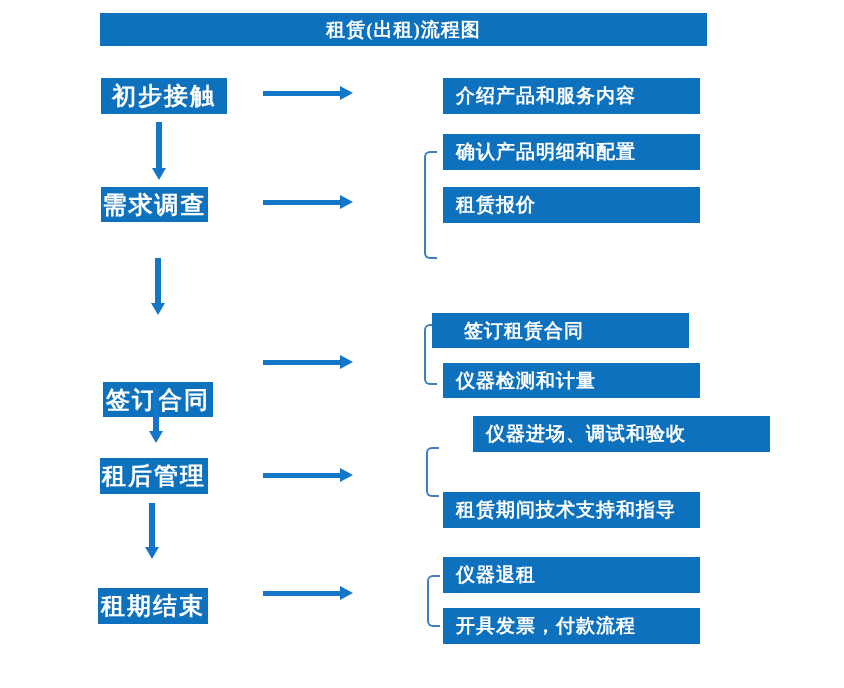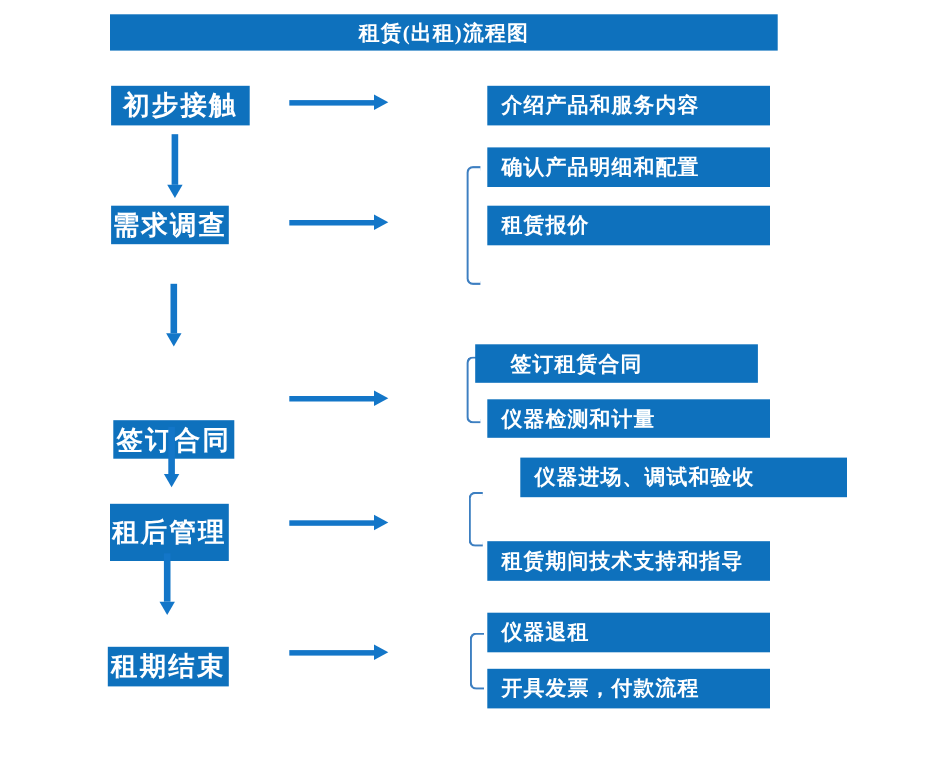--- a/index.html
+++ b/index.html
@@ -35,21 +35,21 @@
 </head>
 <body>
 
 <div class="canvas">
 
   <div class="box title-bar" style="left:100px;top:13px;width:607px;height:33px;">租赁(出租)流程图</div>
 
   <div class="box stage" style="left:101px;top:78px;width:126px;height:36px;">初步接触</div>
   <div class="box stage" style="left:101px;top:187px;width:107px;height:35px;">需求调查</div>
   <div class="box stage" style="left:103px;top:338px;width:110px;height:35px;margin-top:44px;">签订合同</div>
-  <div class="box stage" style="left:100px;top:458px;width:108px;height:52px;">租后管理</div>
+  <div class="box stage" style="left:100px;top:458px;width:108px;height:36px;">租后管理</div>
   <div class="box stage" style="left:98px;top:574px;width:110px;height:36px;margin-top:14px;">租期结束</div>
 
   <div class="varrow" style="left:152px;top:122px;height:58px;">
     <div class="shaft"></div>
     <div class="head"></div>
   </div>
   <div class="varrow" style="left:151px;top:258px;height:57px;">
     <div class="shaft"></div>
     <div class="head"></div>
   </div>

